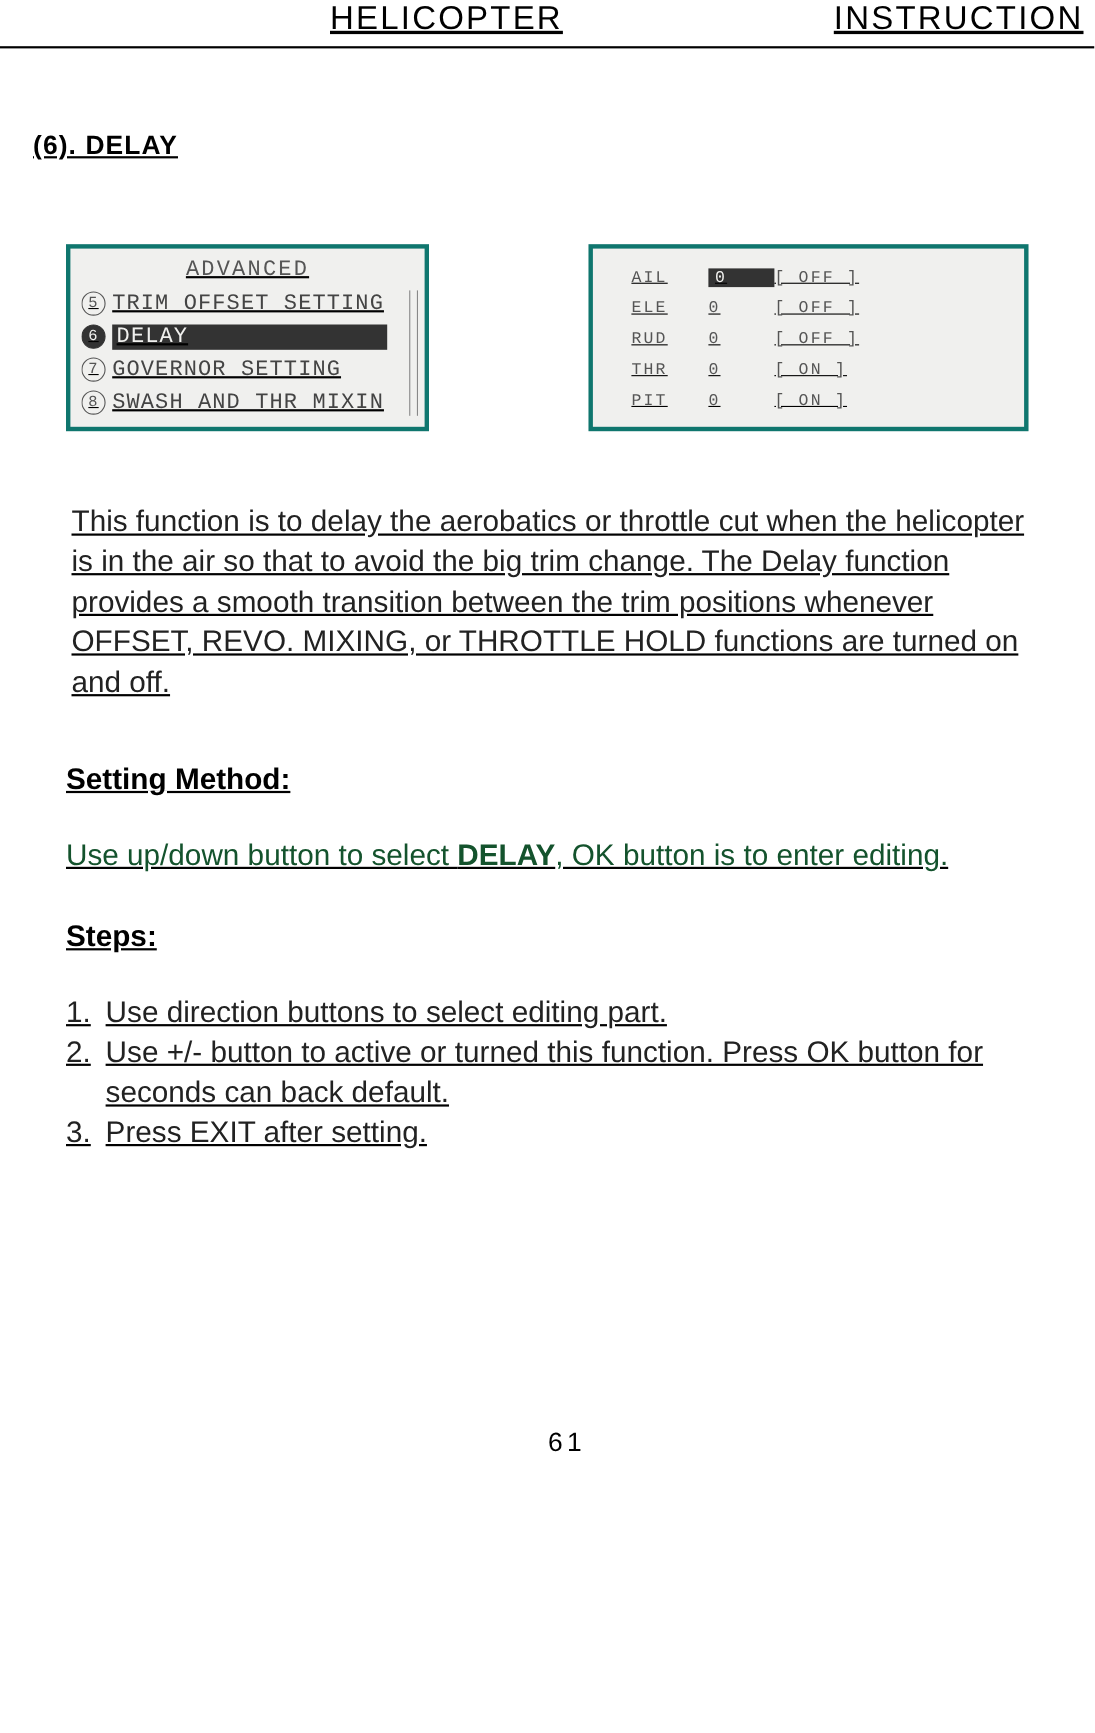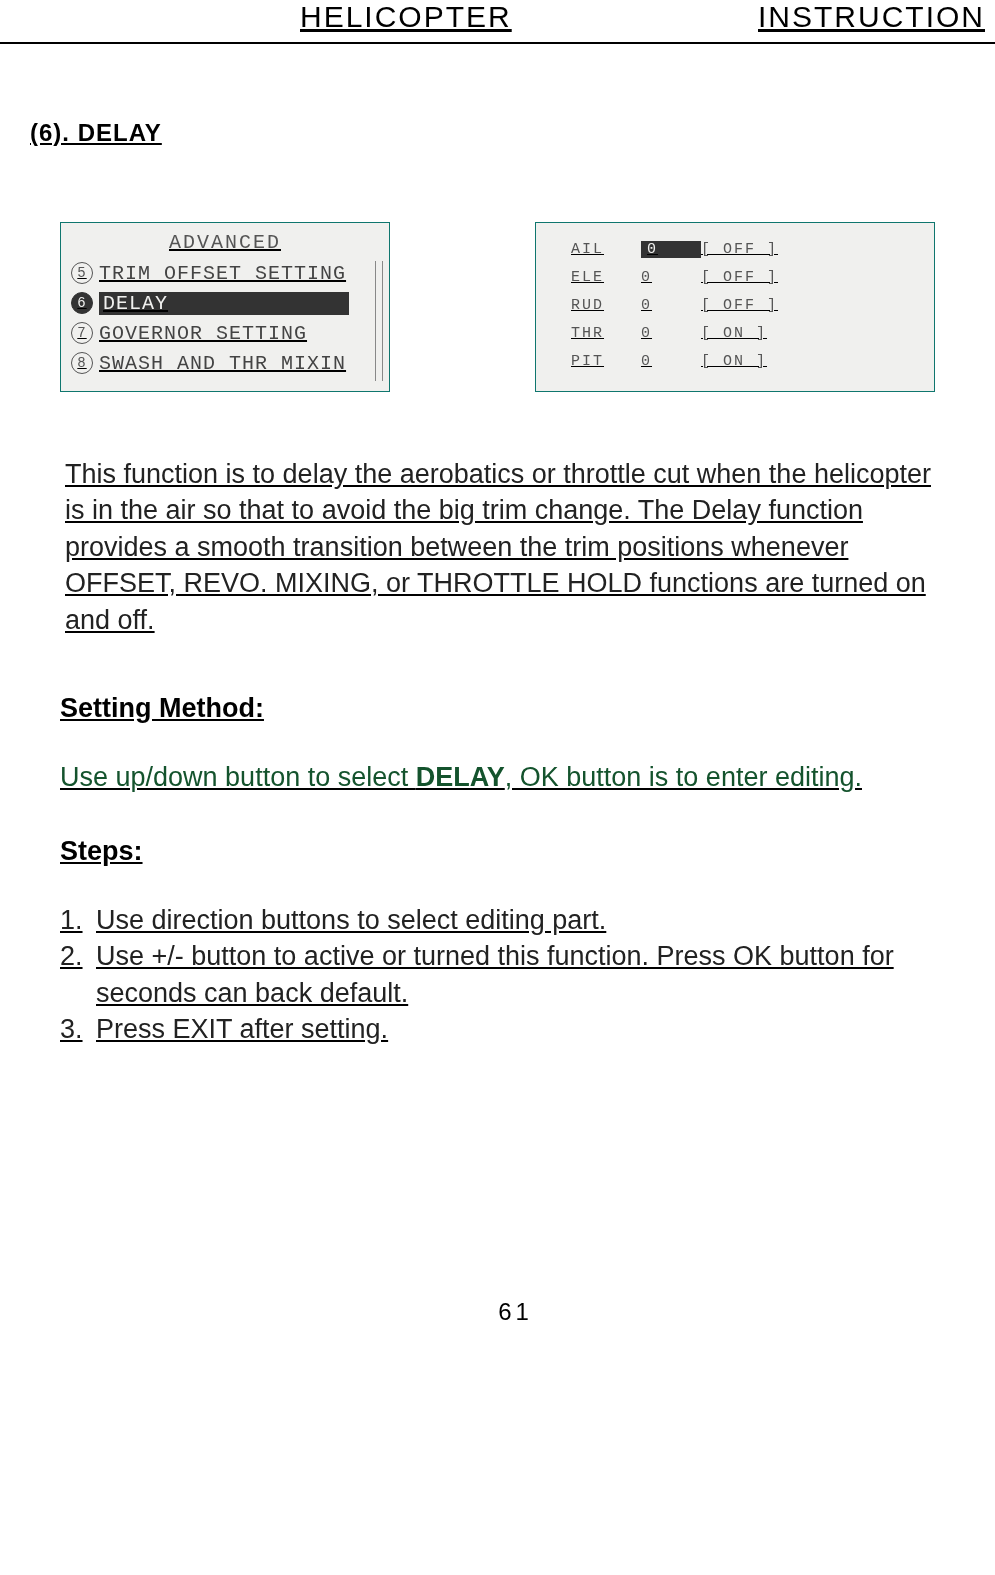--- a/index.html
+++ b/index.html
@@ -3,21 +3,21 @@
 <meta charset="utf-8">
 <style>
   * { box-sizing: border-box; margin: 0; padding: 0; }
   html, body { width: 995px; height: 1575px; background: #fff; color: #000; font-family: Arial, Helvetica, sans-serif; }
   .page { width: 995px; height: 1348px; position: relative; text-decoration: underline; }
   .header { display: flex; justify-content: space-between; padding: 0 10px 8px 300px; font-size: 30px; letter-spacing: 2px; }
   .hr { border: none; border-top: 2px solid #000; margin: 0; }
   .section-title { font-size: 24px; font-weight: bold; margin: 75px 16px 0 30px; letter-spacing: 1px; }
   .screens { display: flex; justify-content: space-between; margin: 75px 60px 0 60px; }
   .lcd {
-    border: 1px solid #0f766e;
+    border: 4px solid #0f766e;
     background: #f0f0ee;
     font-family: "Courier New", monospace;
     color: #333;
     position: relative;
   }
   .lcd-left { width: 330px; height: 170px; padding: 8px 10px 8px 10px; }
   .lcd-right { width: 400px; height: 170px; padding: 12px 20px 10px 35px; }
   .lcd-title { text-align: center; font-size: 20px; letter-spacing: 2px; color: #555; margin-bottom: 4px; }
   .menu-row { display: flex; align-items: center; font-size: 20px; letter-spacing: 1px; height: 30px; color: #444; white-space: nowrap; overflow: hidden; }
   .menu-num {

